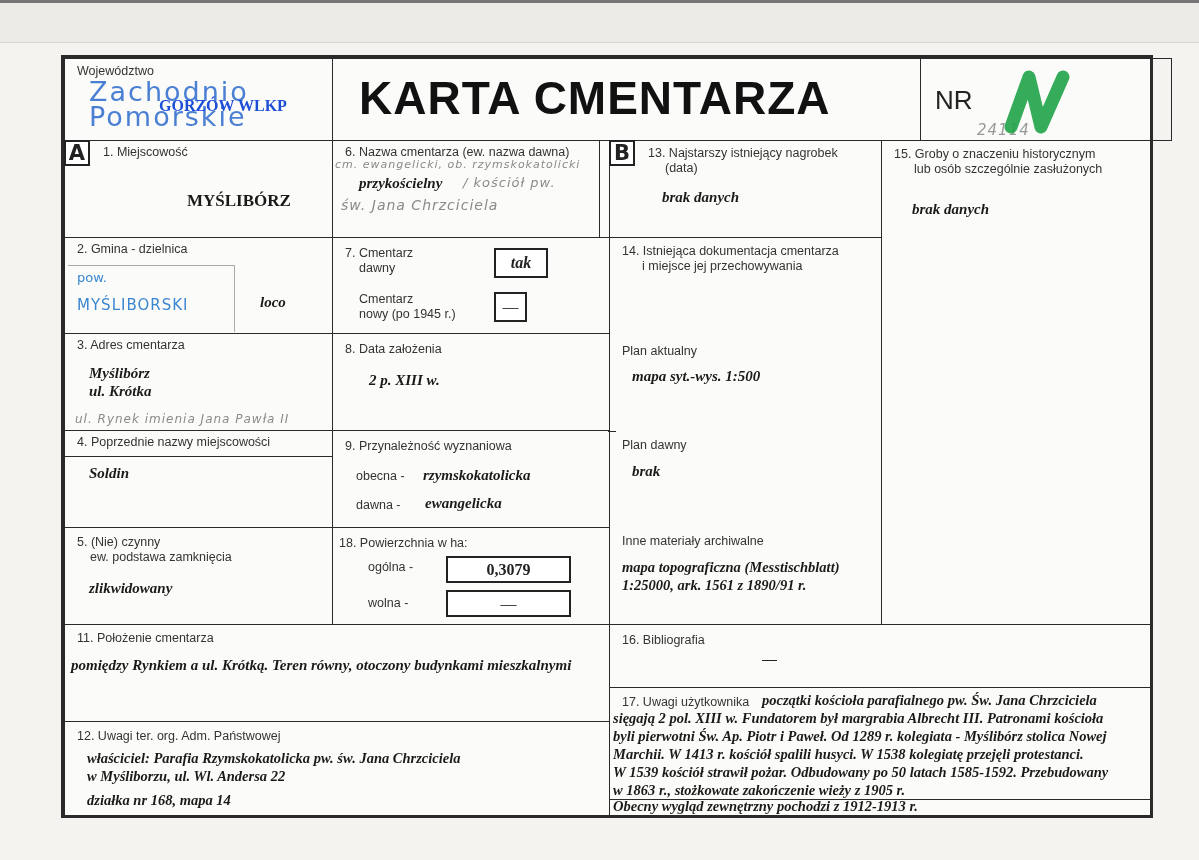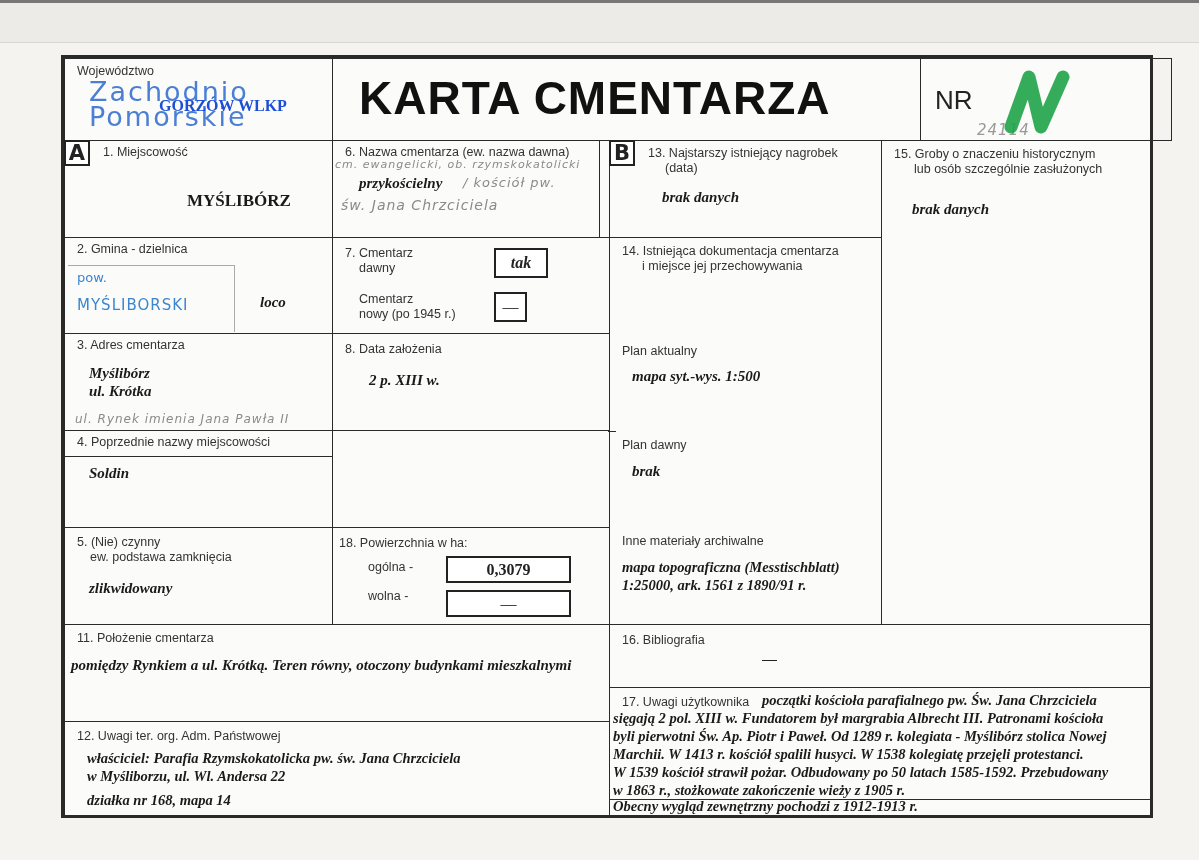--- a/index.html
+++ b/index.html
@@ -94,25 +94,32 @@
     <span class="lbl" style="left:26px;top:23px;">dawny</span>
     <div class="box" style="left:161px;top:10px;width:54px;height:30px;line-height:26px;font-style:italic;">tak</div>
     <span class="lbl" style="left:26px;top:54px;">Cmentarz</span>
     <span class="lbl" style="left:26px;top:69px;">nowy (po 1945 r.)</span>
     <div class="box" style="left:161px;top:54px;width:33px;height:30px;line-height:26px;font-weight:normal;">—</div>
   </div>
   <div class="cell" style="left:268px;top:275px;width:278px;height:98px;">
     <span class="lbl" style="left:12px;top:8px;">8. Data założenia</span>
     <span class="val" style="left:8px;top:38px;margin-left:28px;">2 p. XIII w.</span>
   </div>
+  <div class="cell" style="left:268px;top:372px;width:278px;height:98px;">
+    <span class="lbl" style="left:12px;top:8px;">9. Przynależność wyznaniowa</span>
+    <span class="lbl" style="left:23px;top:38px;">obecna -</span>
+    <span class="val" style="left:90px;top:36px;">rzymskokatolicka</span>
+    <span class="lbl" style="left:23px;top:67px;">dawna -</span>
+    <span class="val" style="left:92px;top:64px;">ewangelicka</span>
+  </div>
   <div class="cell" style="left:268px;top:469px;width:278px;height:98px;">
     <span class="lbl" style="left:6px;top:8px;">18. Powierzchnia w ha:</span>
     <span class="lbl" style="left:35px;top:32px;">ogólna -</span>
     <div class="box" style="left:113px;top:28px;width:125px;height:27px;line-height:23px;">0,3079</div>
-    <span class="lbl" style="left:35px;top:61px;">wolna -</span>
+    <span class="lbl" style="left:35px;top:68px;">wolna -</span>
     <div class="box" style="left:113px;top:62px;width:125px;height:27px;line-height:23px;font-weight:normal;">—</div>
   </div>
 
   <div class="cell" style="left:0;top:566px;width:546px;height:98px;">
     <span class="lbl" style="left:12px;top:6px;">11. Położenie cmentarza</span>
     <span class="val" style="left:6px;top:32px;font-size:15px;">pomiędzy Rynkiem a ul. Krótką. Teren równy, otoczony budynkami mieszkalnymi</span>
   </div>
   <div class="cell" style="left:0;top:663px;width:546px;height:97px;">
     <span class="lbl" style="left:12px;top:7px;">12. Uwagi ter. org. Adm. Państwowej</span>
     <span class="val" style="left:22px;top:28px;font-size:14.5px;">właściciel:  Parafia Rzymskokatolicka pw. św. Jana Chrzciciela</span>

